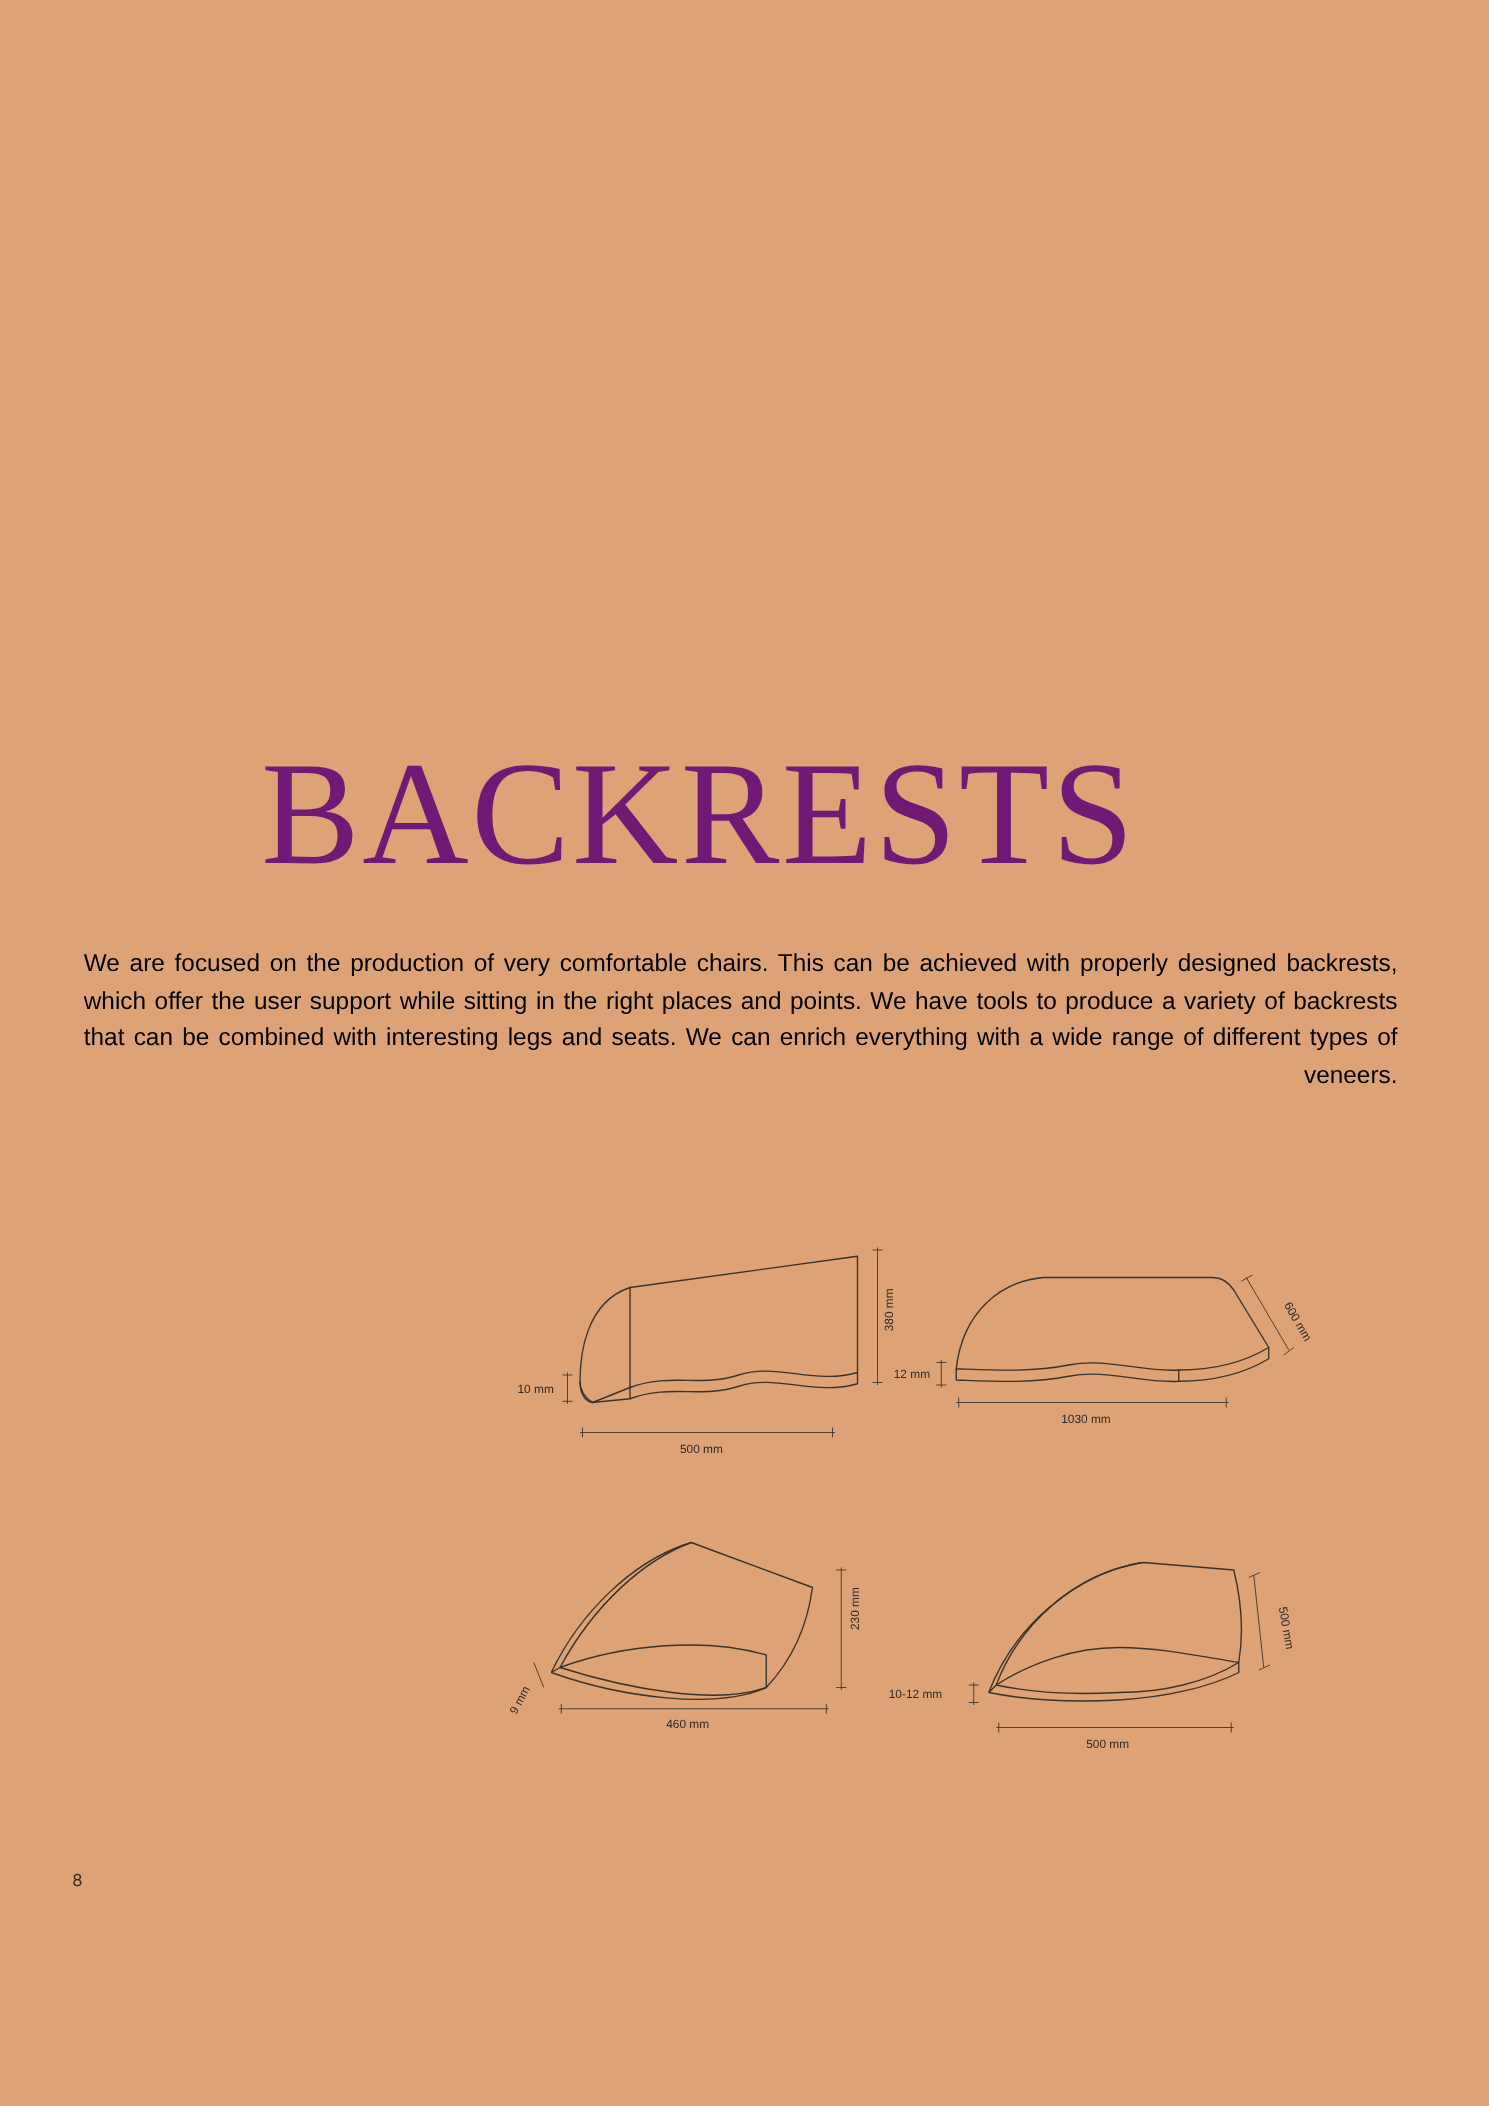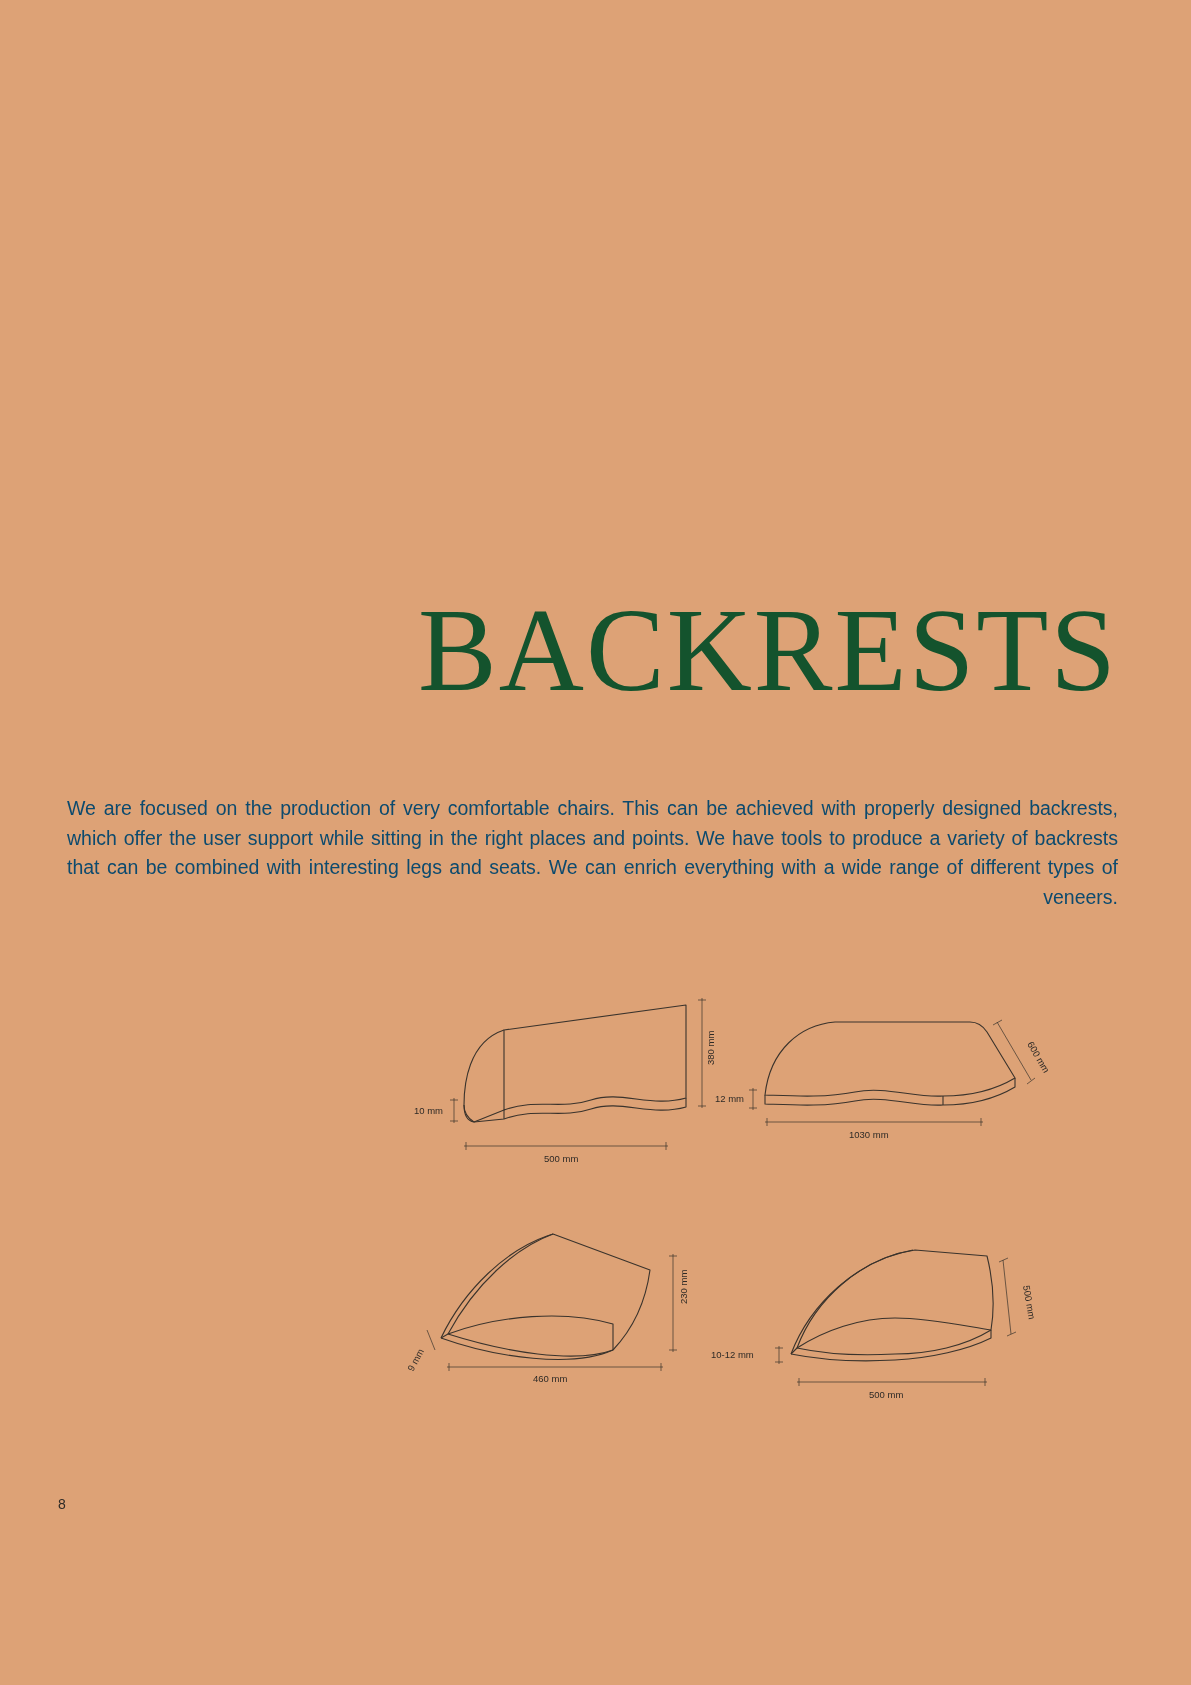--- a/index.html
+++ b/index.html
@@ -16,39 +16,39 @@
   }
   .page {
     position: absolute;
     inset: 0;
   }
   .title {
     position: absolute;
     top: 592px;
     left: 0;
     width: 1118px;
-    text-align: right;
+    text-align: center;
     font-family: "Liberation Serif", serif;
     font-size: 118px;
     line-height: 1.0;
-    color: #14532d;
+    color: #701a75;
     letter-spacing: 2px;
     font-weight: 400;
     white-space: nowrap;
   }
   .intro {
     position: absolute;
-    top: 794px;
+    top: 757px;
     left: 67px;
     width: 1051px;
     text-align: justify;
     text-align-last: right;
     font-size: 19.5px;
     line-height: 1.52;
-    color: #0c4a6e;
+    color: #000000;
   }
   .figures {
     position: absolute;
     top: 990px;
     left: 380px;
     width: 700px;
     height: 430px;
   }
   .fig {
     position: absolute;

